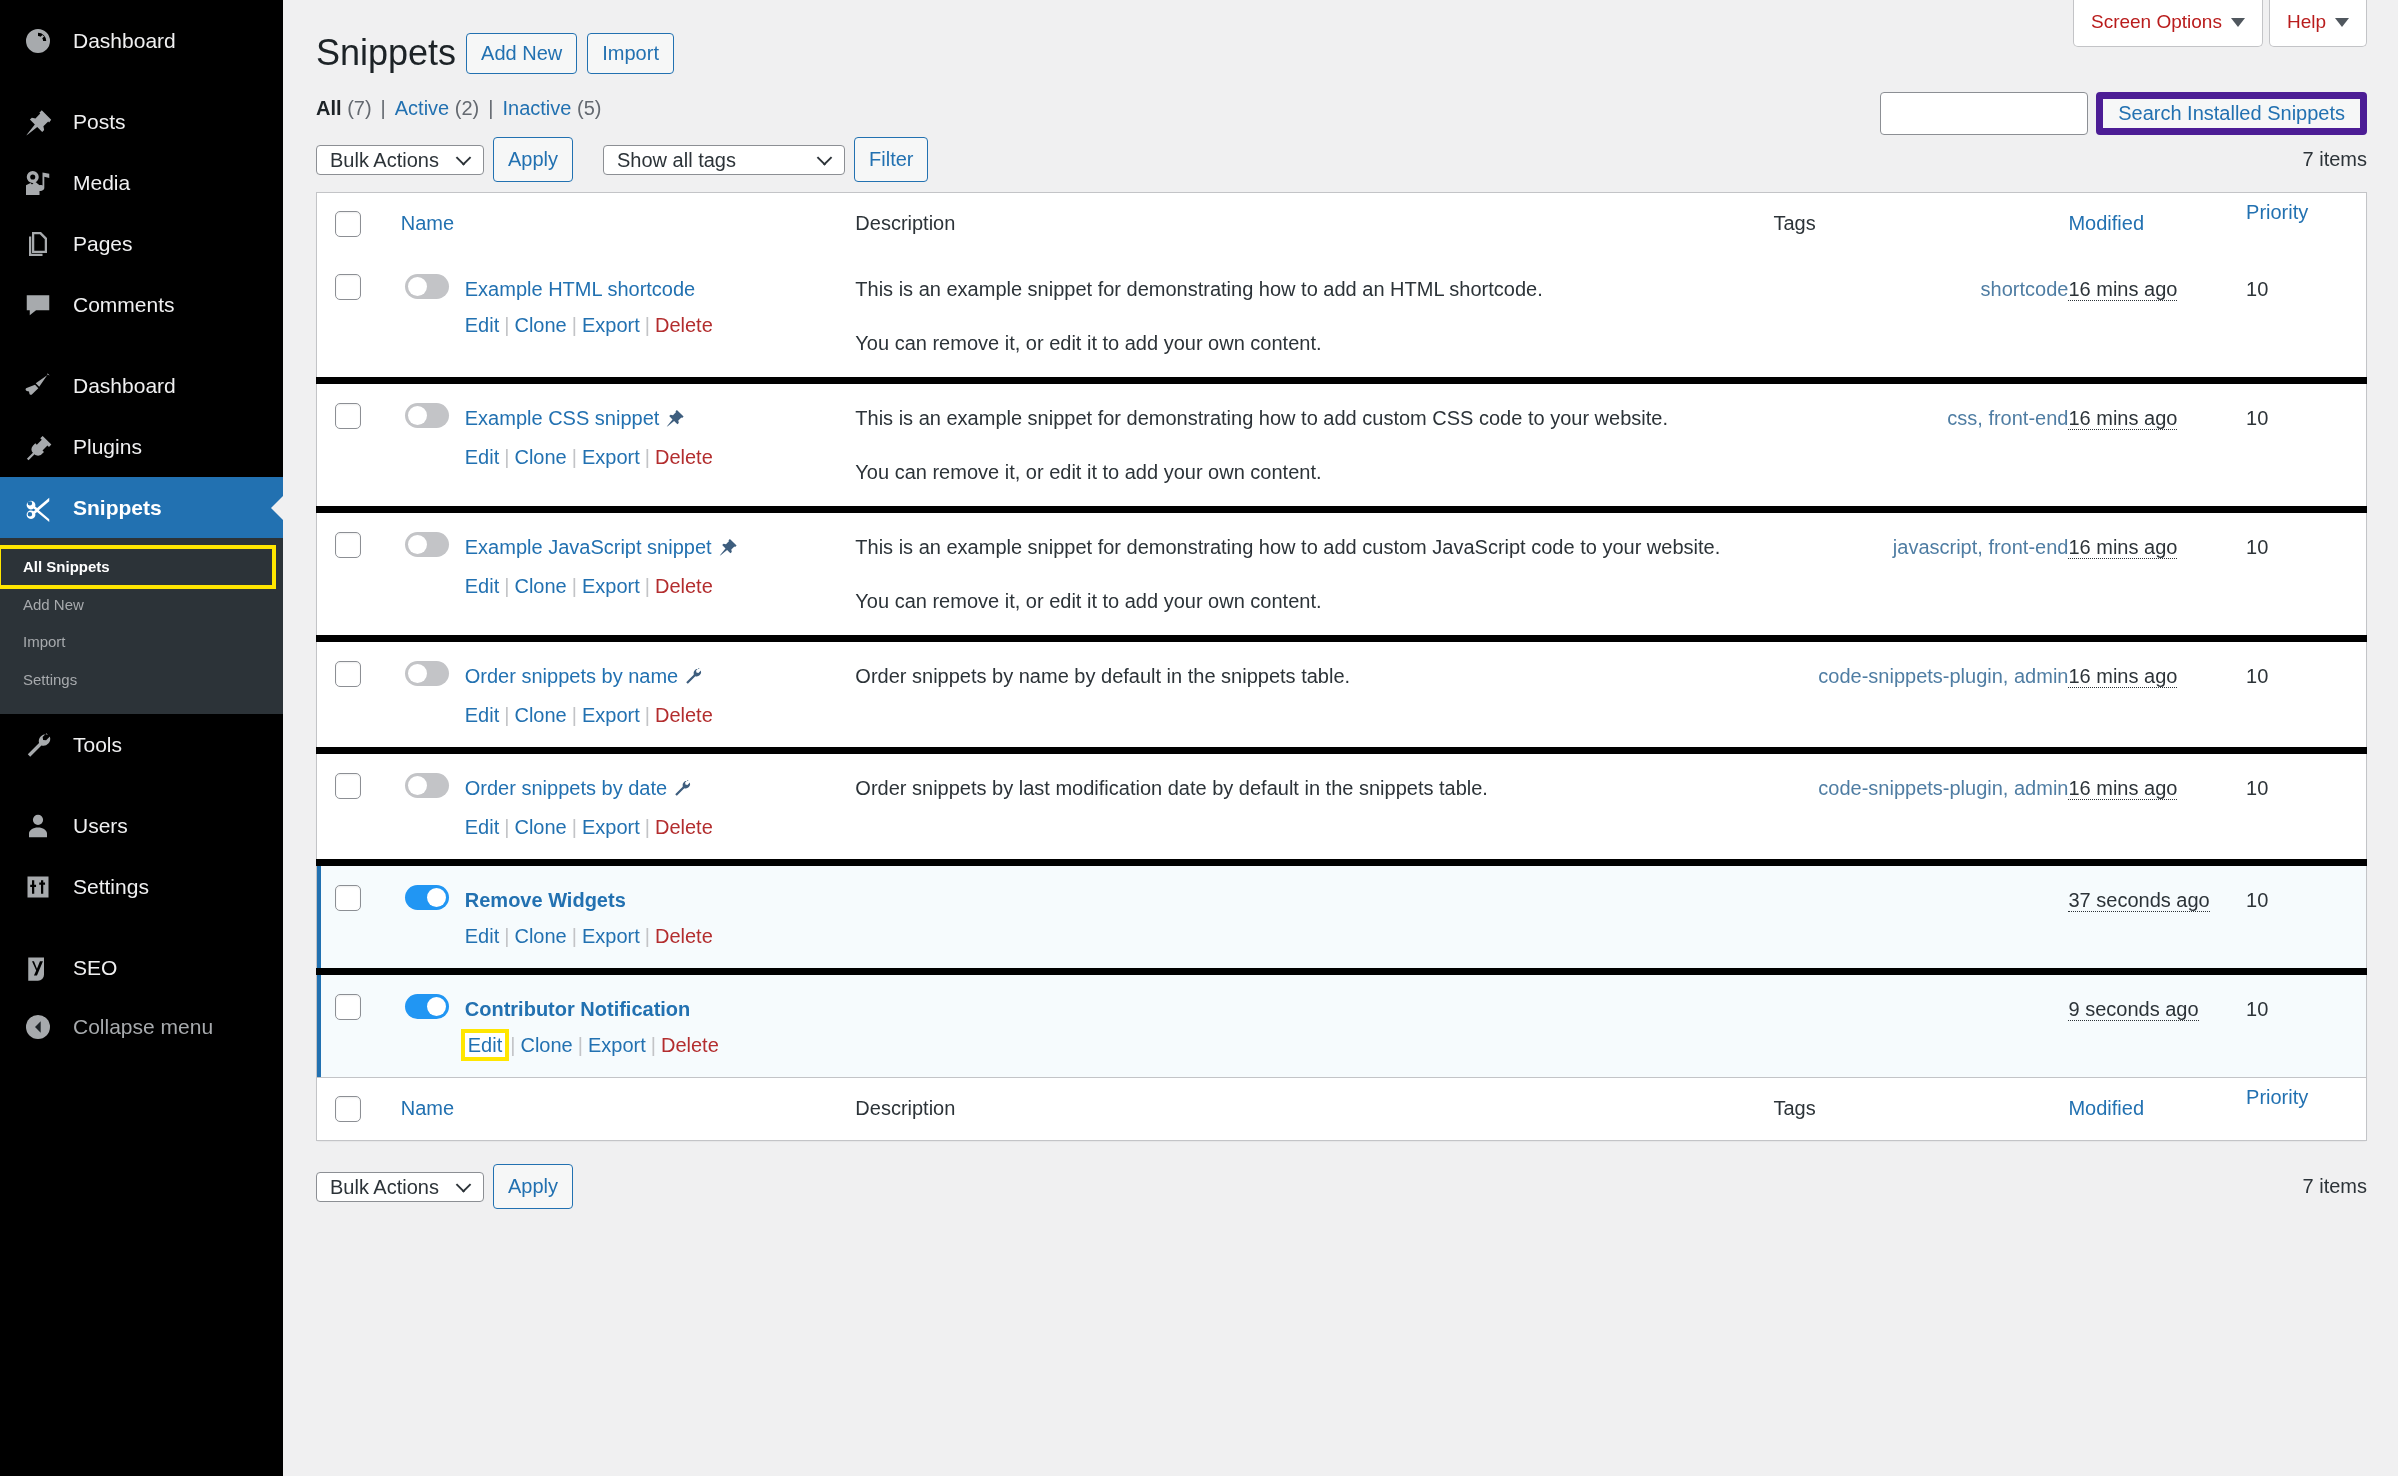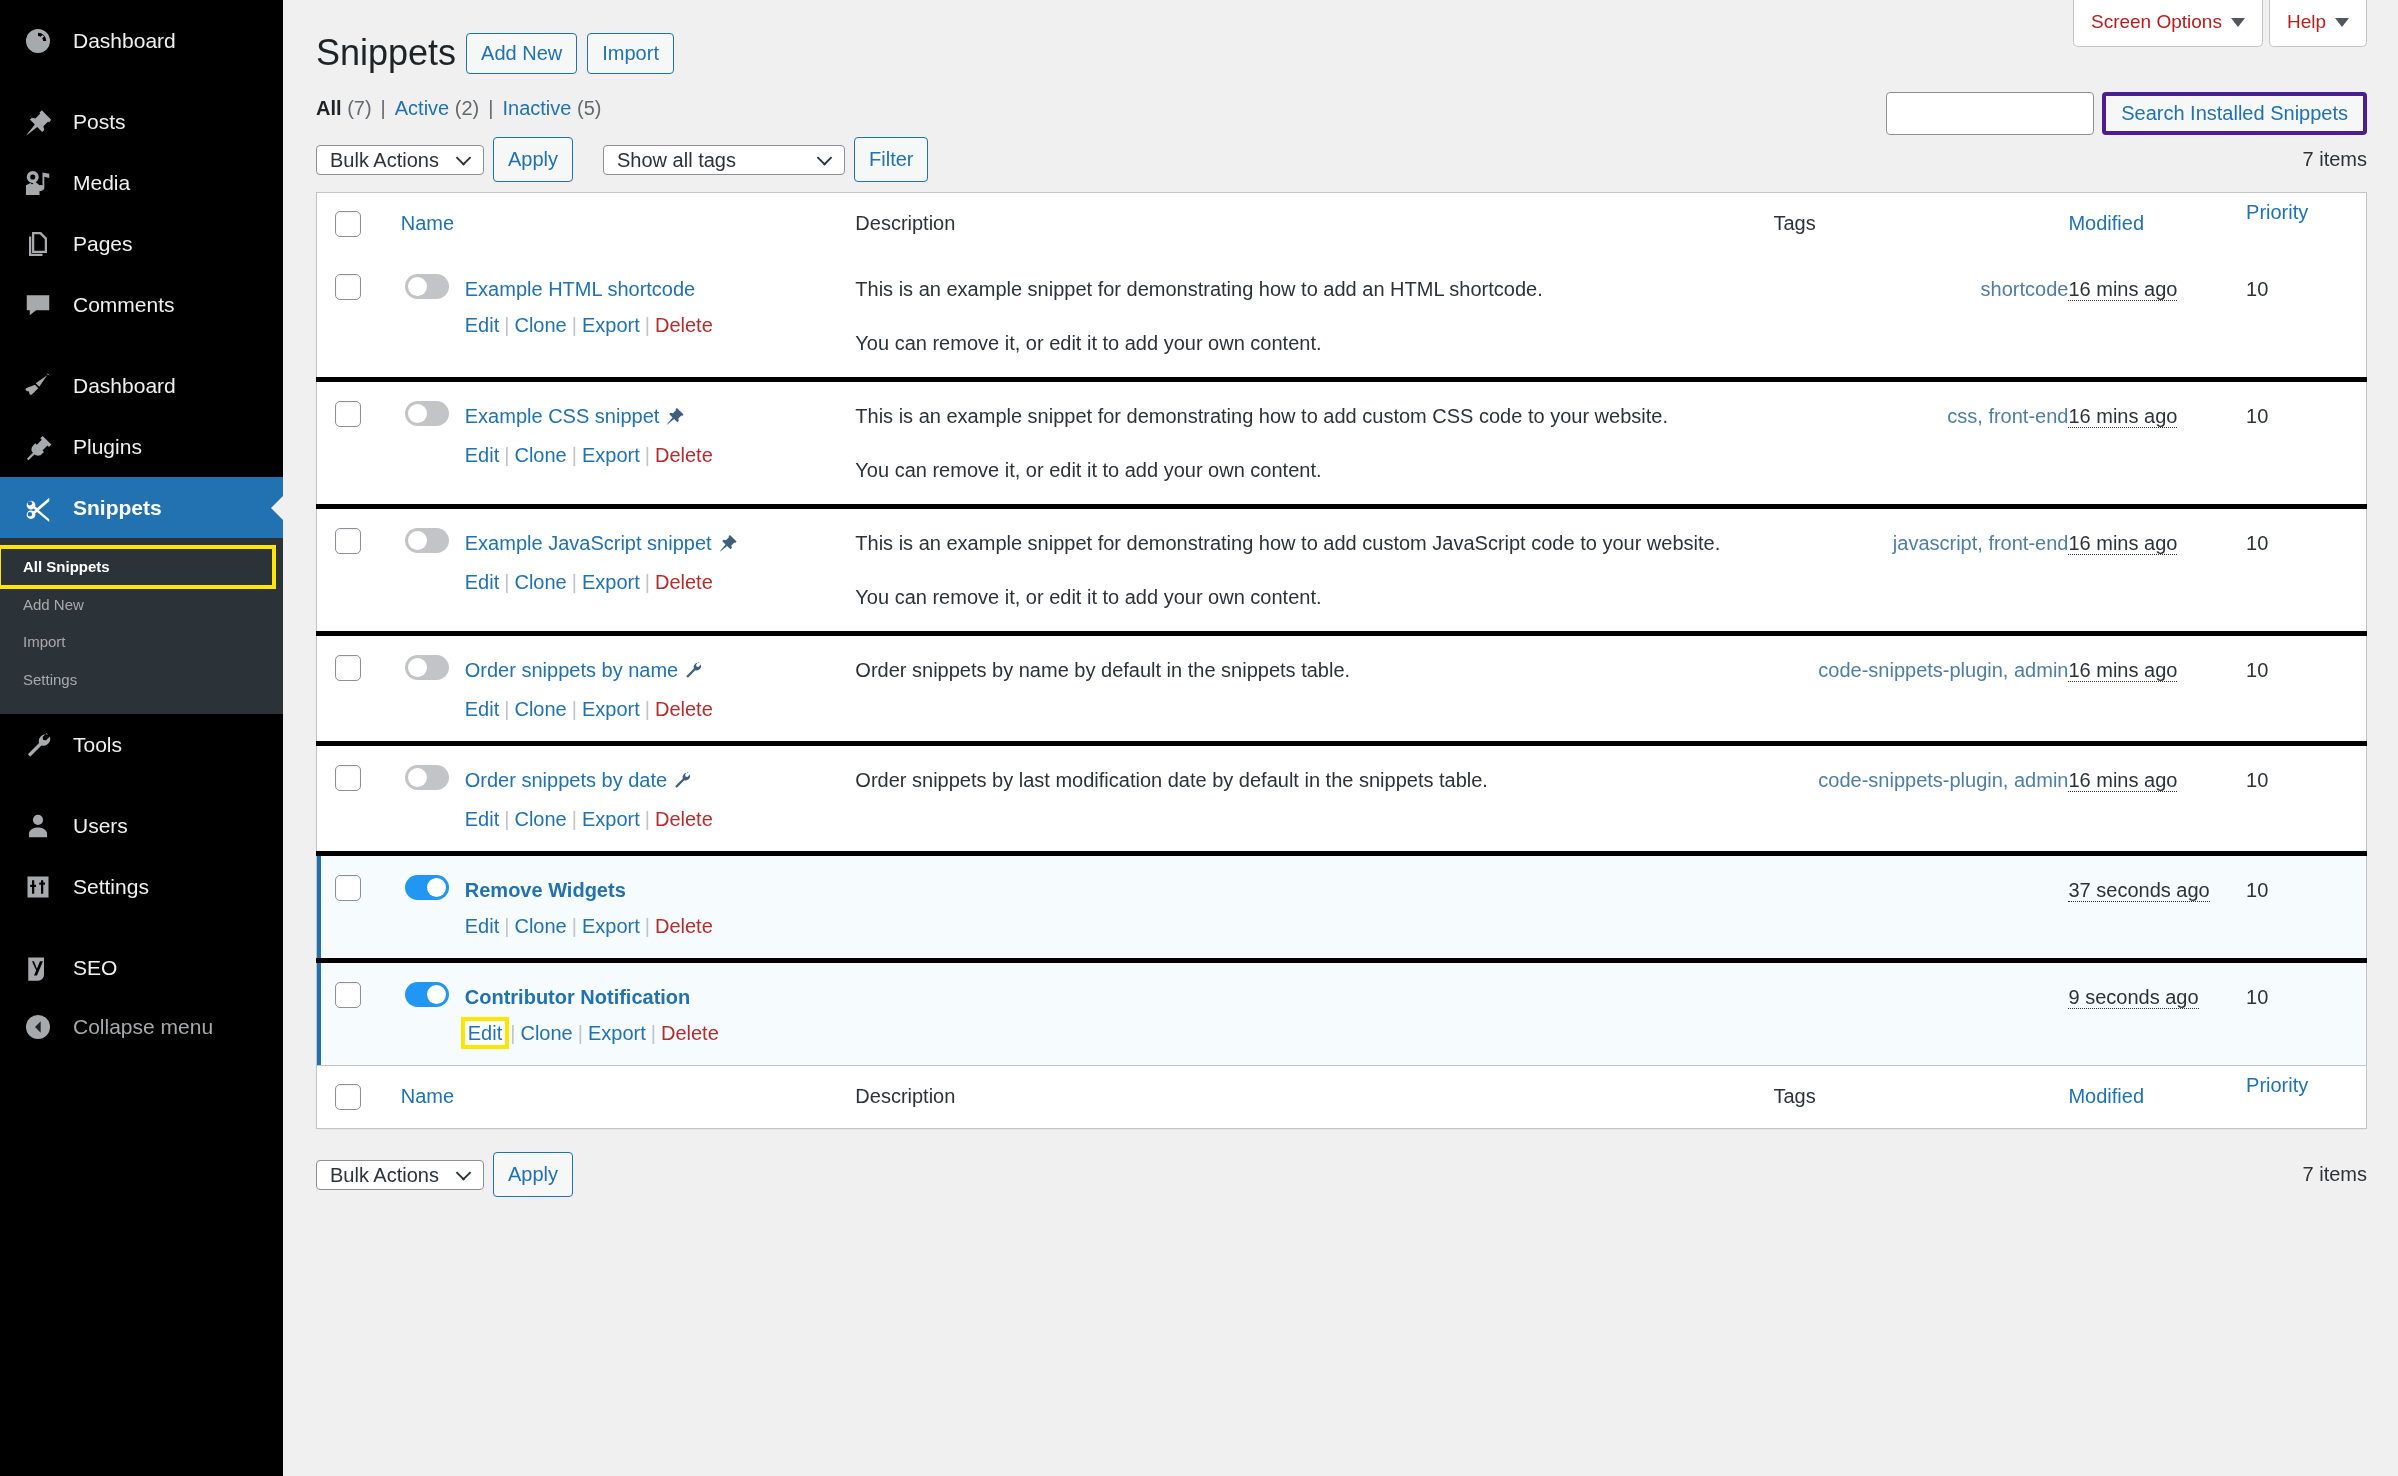--- a/index.html
+++ b/index.html
@@ -167,21 +167,21 @@
     height: 43px;
     border: 1px solid #8c8f94;
     border-radius: 4px;
     background: #fff;
     padding: 0 10px;
     font-size: 19px;
     font-family: "Liberation Sans", sans-serif;
   }
   .search-submit {
     background: #f6f7f7;
-    border: 4px solid #4c1d95;
+    border: 7px solid #4c1d95;
     color: #2271b1;
     border-radius: 4px;
     font-size: 20px;
     height: 43px;
     padding: 0 15px;
     cursor: pointer;
     font-family: "Liberation Sans", sans-serif;
   }
 
   
@@ -275,21 +275,21 @@
   }
   thead th a, tfoot th a { color: #2271b1; text-decoration: none; cursor: pointer; }
   th.col-cb { width: 56px; padding-left: 18px !important; }
   th.col-name, td.col-name { width: 302px; padding-left: 4px; }
   th.col-desc, td.col-desc { width: 610px; }
   th.col-tags, td.col-tags { width: 196px; text-align: right; }
   th.col-modified, td.col-modified { width: 118px; }
   th.col-priority, td.col-priority { width: 80px; }
   th.col-priority { vertical-align: top !important; padding-top: 8px !important; }
 
-  tbody tr { border-top: 5px solid #000000; }
+  tbody tr { border-top: 7px solid #000000; }
   tbody tr:first-child { border-top: none; }
   tbody td {
     font-size: 20px;
     color: #2c3338;
     vertical-align: top;
     padding: 19px 0 19px 0;
     line-height: 1.5;
   }
   td.col-cb { padding-left: 18px; }
   tfoot { border-top: 1px solid #c3c4c7; }

